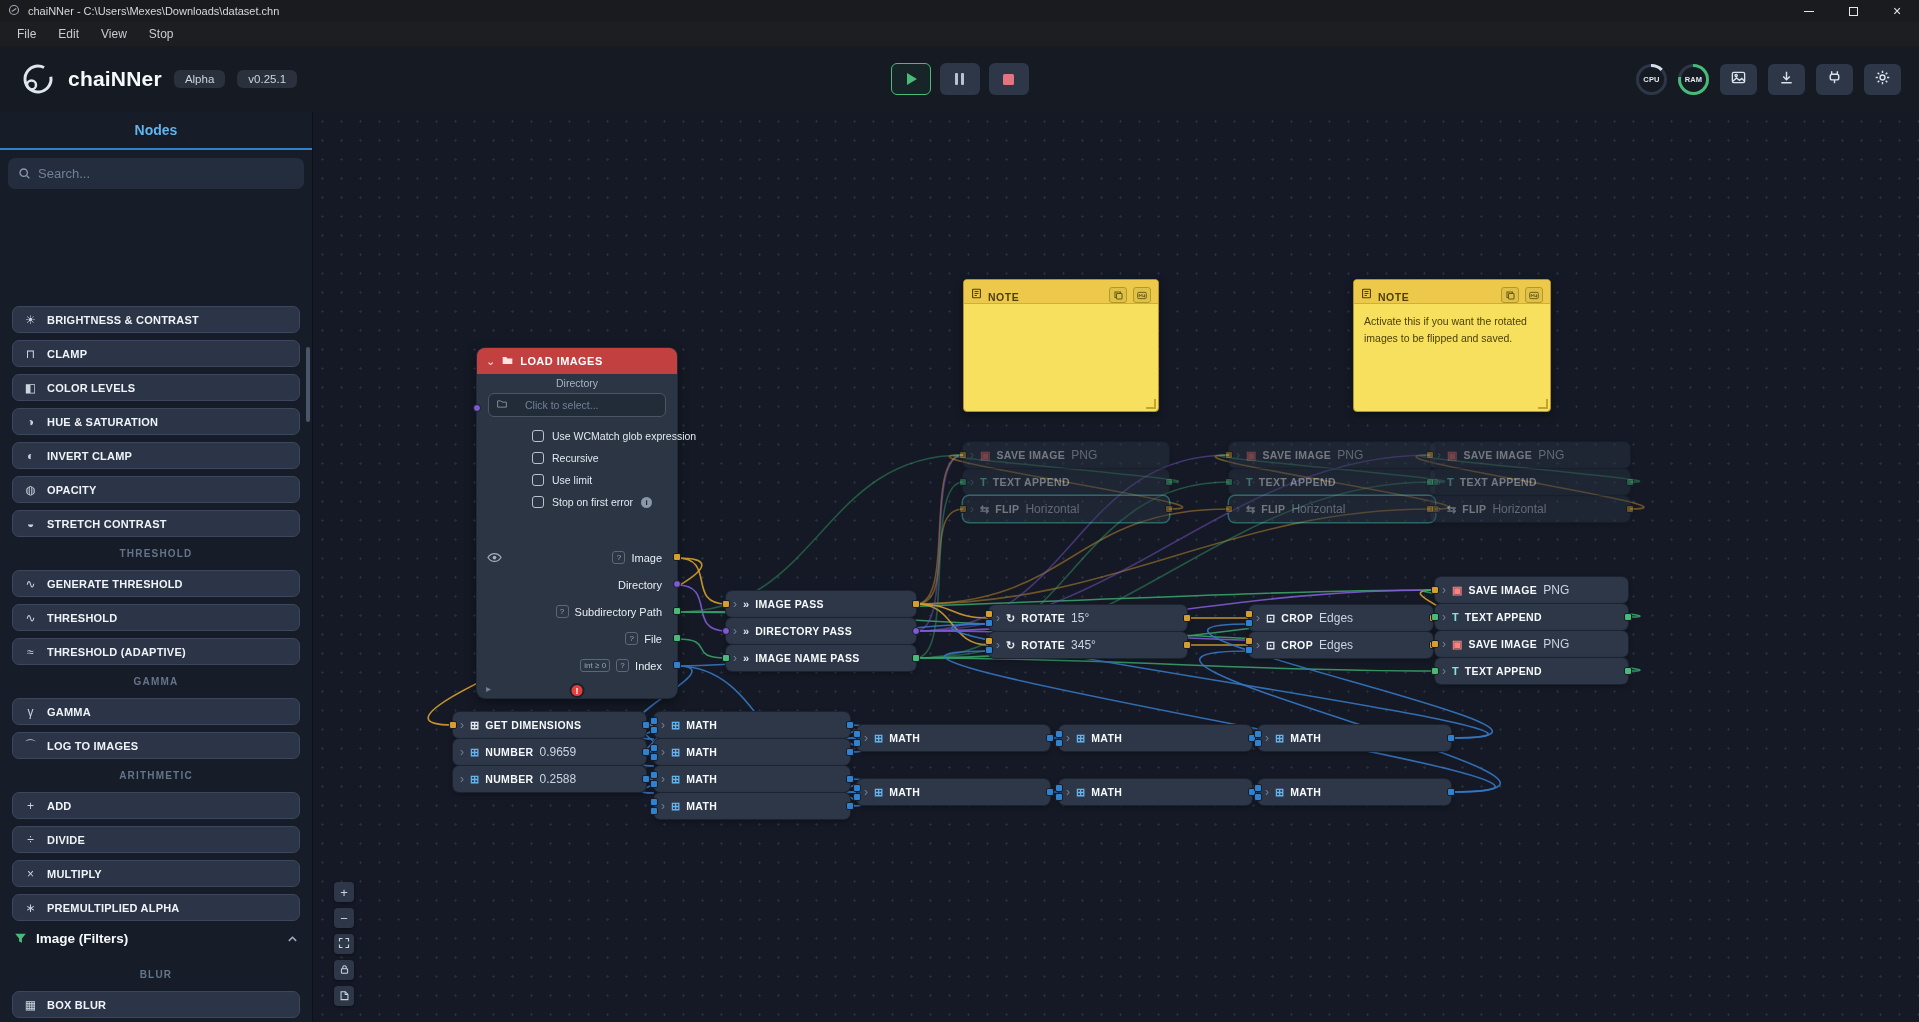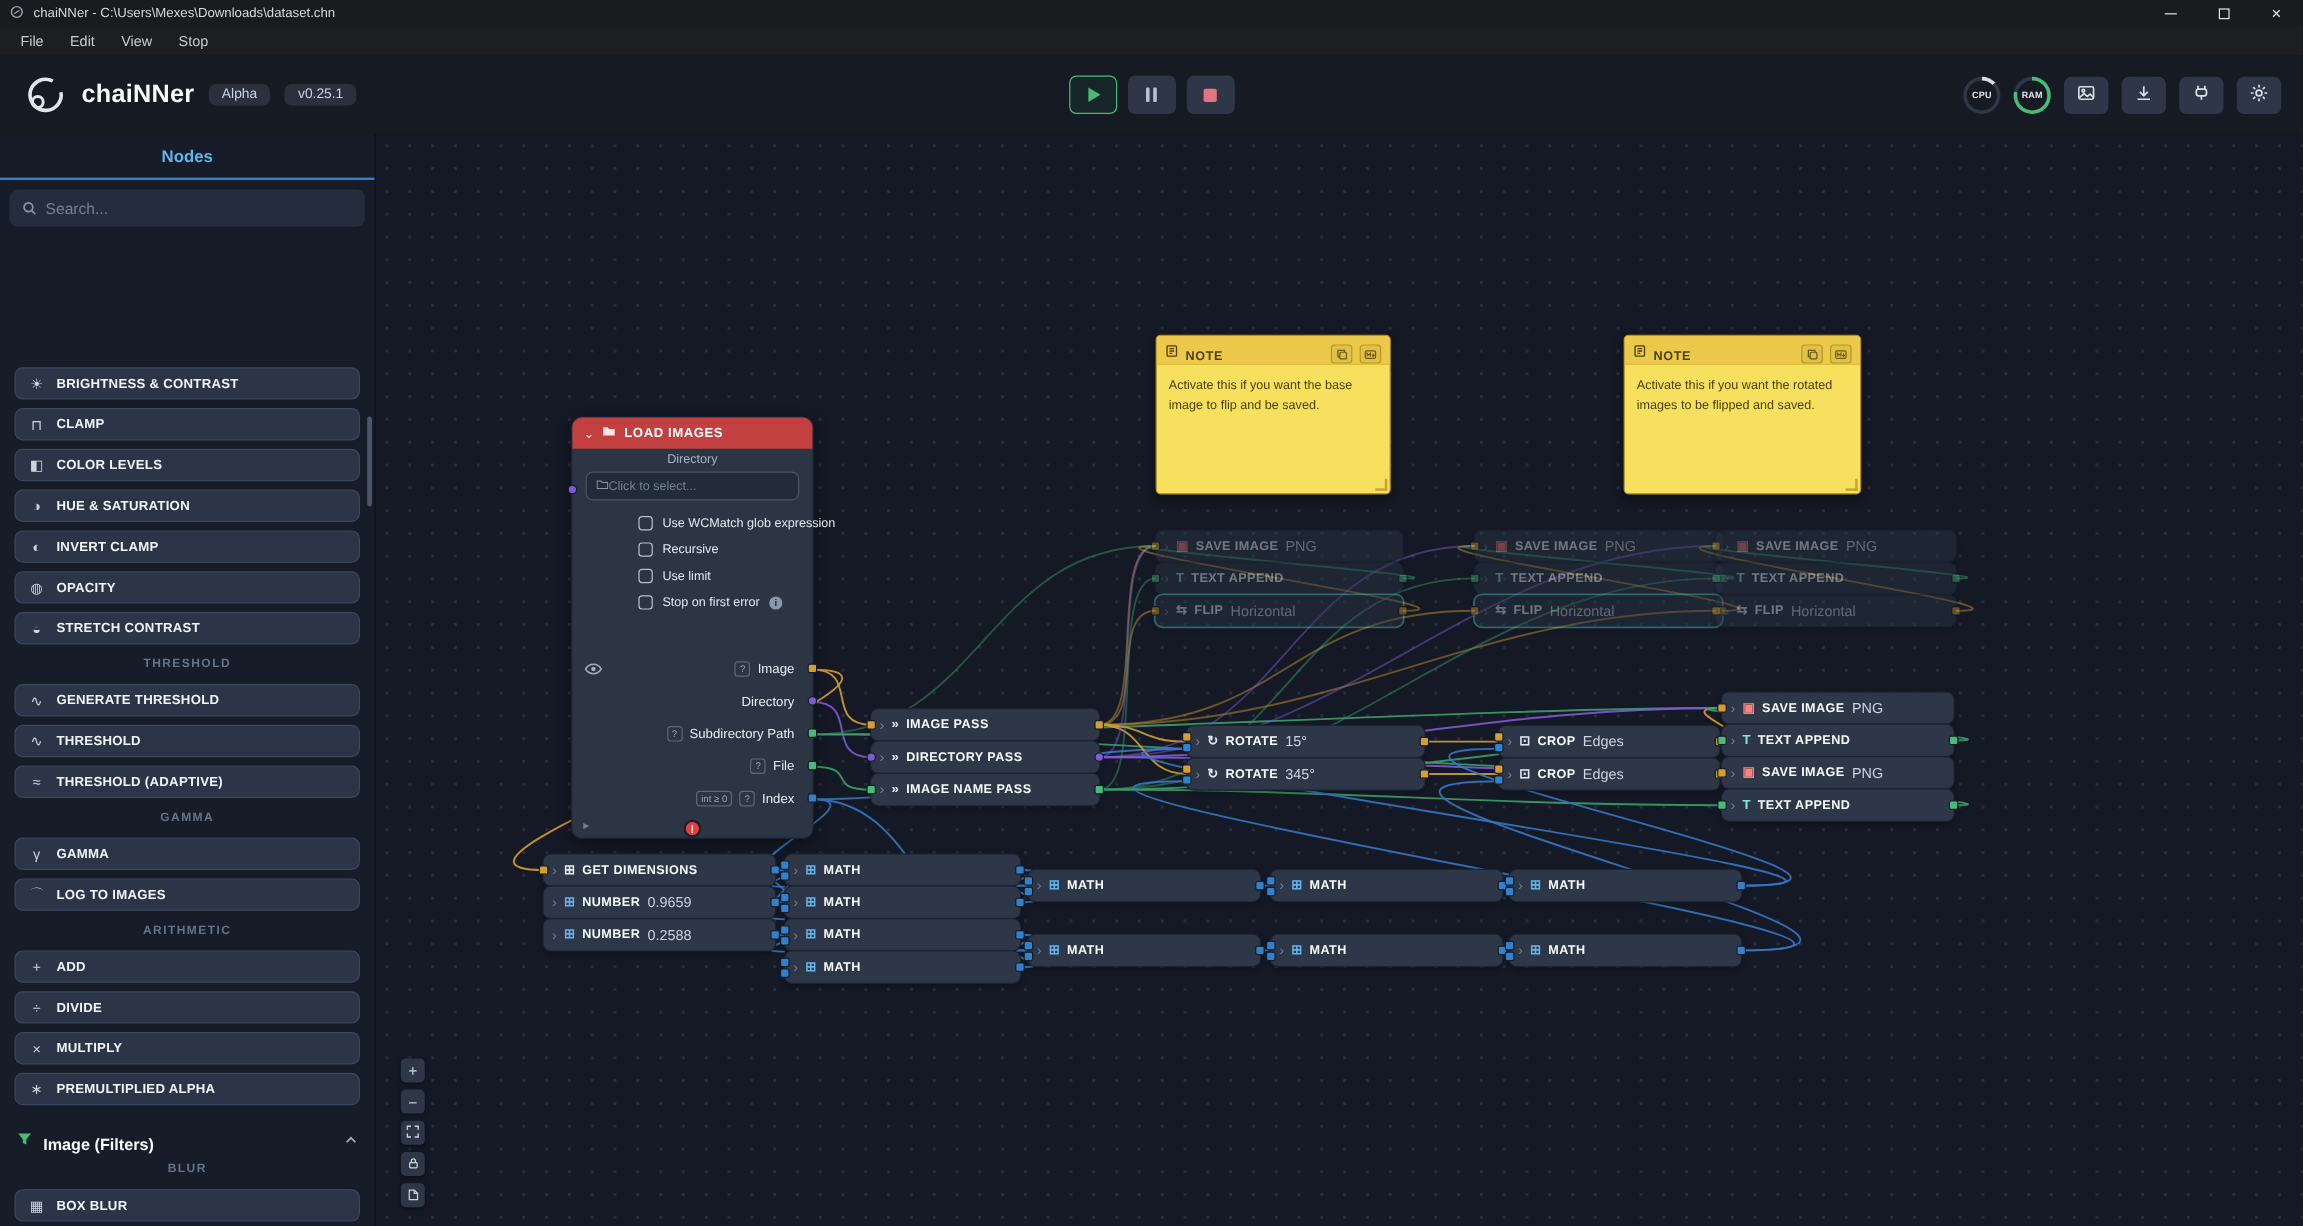--- a/index.html
+++ b/index.html
@@ -44,21 +44,21 @@
   .side-tab span { color:#63b3ed; font-weight:bold; font-size:14px; }
   .search-box { margin:8px 8px 6px 8px; height:31px; background:#242d3d; border-radius:7px; display:flex; align-items:center; gap:7px; padding:0 10px; }
   .search-input { flex:1; background:transparent; border:none; outline:none; color:#cbd5e0; font-size:13px; font-family:"Liberation Sans",sans-serif; }
   .search-input::placeholder { color:#718096; }
   .side-list { position:absolute; left:0; right:0; top:190px; bottom:0; overflow:hidden; padding:4px 12px 0 12px; }
   .side-item { height:27px; margin-bottom:7px; background:#2b3547; border:1px solid #3b475c; border-radius:7px;
     display:flex; align-items:center; gap:9px; padding:0 10px; }
   .side-item .sicon { width:15px; text-align:center; color:#cbd5e0; font-size:12px; }
   .side-item .slabel { color:#f0f4f8; font-weight:bold; font-size:11px; letter-spacing:.02em; white-space:nowrap; }
   .side-section { height:20px; margin:3px 0 6px 0; text-align:center; color:#64748b; font-size:10px; font-weight:bold; letter-spacing:.12em; line-height:20px; }
-  .side-category { height:30px; margin:10px 0 4px 0; display:flex; align-items:flex-end; gap:9px; padding:0 2px; }
+  .side-category { height:30px; margin:10px 0 4px 0; display:flex; align-items:flex-start; gap:9px; padding:0 2px; }
   .side-category .clabel { color:#f7fafc; font-weight:bold; font-size:13.5px; flex:1; }
   .side-scrollbar { position:absolute; right:2px; top:235px; width:4px; height:75px; background:#4a5568; border-radius:2px; }
 
   
   .canvas { position:absolute; left:313px; top:112px; width:1606px; height:910px; background:#141925;
     background-image:radial-gradient(circle, #252e3c 1.2px, transparent 1.4px); background-size:19px 19px; overflow:hidden; }
   #edges { position:absolute; left:0; top:0; }
   #nodes-layer { position:absolute; inset:0; }
 
   .node-row { position:absolute; height:26px; background:#2d3748; border-radius:6px; display:flex; align-items:center;
@@ -83,21 +83,21 @@
     border-right:2px solid #c3a52e; border-bottom:2px solid #c3a52e; }
 
   
   .load-node { position:absolute; left:164px; top:236px; width:200px; height:350px; background:#2b3544; border-radius:8px;
     box-shadow:0 0 0 1px #20293a, 0 4px 12px rgba(0,0,0,.45); }
   .load-header { height:26px; background:#c24040; border-radius:8px 8px 0 0; display:flex; align-items:center; gap:7px; padding:0 9px; }
   .lh-chev { color:#ffe3e3; font-size:11px; }
   .lh-title { color:#fff; font-weight:bold; font-size:11px; letter-spacing:.04em; }
   .dir-label { margin-top:3px; text-align:center; color:#a7b3c4; font-size:10.5px; }
   .dir-input { margin:4px 11px 0 11px; height:24px; border:1px solid #4a5568; background:#222b38; border-radius:6px;
-    display:flex; align-items:center; gap:0; padding:0 8px; color:#718096; font-size:10.5px; }
+    display:flex; align-items:center; gap:18px; padding:0 8px; color:#718096; font-size:10.5px; }
   .load-checks { margin:8px 11px 0 11px; }
   .check-row { height:22px; display:flex; align-items:center; gap:8px;margin-left:44px; }
   .check-box { width:12px; height:12px; border:1.5px solid #b8c2cf; border-radius:3px; background:transparent; flex:none; }
   .check-label { color:#e2e8f0; font-size:10.5px; white-space:nowrap; }
   .info-dot { width:11px; height:11px; border-radius:50%; background:#8a97a8; color:#1a202c; font-size:8px; font-weight:bold;
     display:flex; align-items:center; justify-content:center; }
   .load-outputs { position:absolute; left:0; right:0; top:196px; }
   .out-row { height:27px; position:relative; display:flex; align-items:center; justify-content:flex-end; gap:6px; padding-right:15px; }
   .out-label { color:#e8edf4; font-size:11px; }
   .q-badge { width:13px; height:13px; border:1px solid #5b6878; border-radius:3px; color:#9aa7b8; font-size:8px;
@@ -688,21 +688,20 @@
               <path d="M9.5 4.5v-2h-7v7h2"></path>
             </svg>
           </span>
           <span class="note-btn">
             <svg width="12" height="11" viewBox="0 0 14 14" fill="none" stroke="#6b5b10" stroke-width="1.2">
               <rect x="1.5" y="3" width="11" height="8" rx="1.5"></rect>
               <path d="M3.5 9V5.5l1.8 2 1.8-2V9M10 5.5V9m-1.4-1.4L10 9l1.4-1.4"></path>
             </svg>
           </span>
         </div>
-        <div class="note-body">Activate this if you want the base image to flip and be saved.</div>
       </div>
       <div class="note" style="left: 1040px; top: 167px; width: 198px; height: 133px;">
         <div class="note-header">
           <span><svg width="11" height="11" viewBox="0 0 14 14" fill="none" stroke="#4d3f07" stroke-width="1.4">
               <rect x="2" y="1.5" width="10" height="11" rx="1"></rect>
               <path d="M4.5 4.5h5M4.5 7h5M4.5 9.5h3"></path>
             </svg></span>
           <span class="note-title">NOTE</span>
           <span class="note-btn">
             <svg width="11" height="11" viewBox="0 0 14 14" fill="none" stroke="#6b5b10" stroke-width="1.3">

